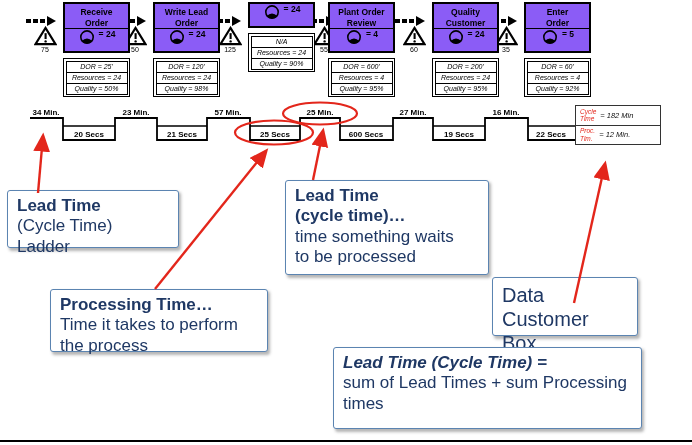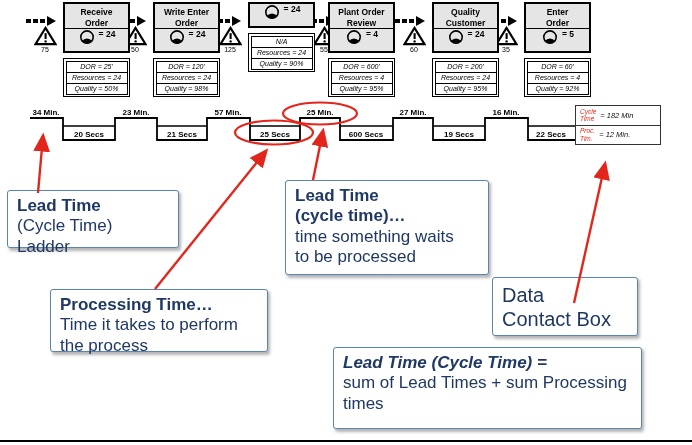--- a/index.html
+++ b/index.html
@@ -1,21 +1,21 @@
 <!DOCTYPE html>
 <html><head>
 <meta charset="utf-8">
 <style>
   html,body{margin:0;padding:0;background:#fff;}
   .stage{position:relative;width:692px;height:445px;background:#fff;overflow:hidden;
          font-family:"Liberation Sans",sans-serif;color:#000;}
 
   
   .pgroup{position:absolute;top:2px;width:67px;}
-  .pbox{border:2.8px solid #000;background:#e5e5e5;box-sizing:border-box;}
+  .pbox{border:2.8px solid #000;background:#8b5cf6;box-sizing:border-box;}
   .ptitle{border-bottom:1.6px solid #000;font-size:8.5px;font-weight:bold;text-align:center;
           padding:3px 1px 2px;line-height:1.25;height:25px;box-sizing:border-box;}
   .picon-row{display:flex;align-items:flex-start;justify-content:center;gap:3px;height:22px;
              font-size:8.5px;font-weight:bold;}
   .op-icon{width:18px;height:17px;display:block;}
   .dbox{margin-top:5px;border:1.6px solid #000;padding:1.5px;background:#fff;box-sizing:border-box;}
   .dbox-inner{border:1px solid #000;}
   .drow{font-size:7px;font-style:italic;text-align:center;padding:1.5px 0;border-bottom:1px solid #000;}
   .drow:last-child{border-bottom:none;}
 
@@ -179,21 +179,21 @@
       <div class="drow">DOR = 25'</div>
       <div class="drow">Resources = 24</div>
       <div class="drow">Quality = 50%</div>
     </div>
       </div>
   </div>
 
   <div class="pgroup" style="left:153px">
     <div class="pbox">
       <div class="ptitle">
-        <div>Write Enter</div>
+        <div>Write Lead</div>
         <div>Order</div>
       </div>
       <div class="picon-row">
         <svg class="op-icon" viewBox="0 0 22 20">
             <circle cx="11" cy="9.5" r="7.6" fill="none" stroke="#000" stroke-width="1.9"></circle>
             <path d="M4.2 14.5 Q11 7.8 17.8 14.5 Q11 20 4.2 14.5 Z" fill="#000"></path>
           </svg>
         <span>= 24</span>
       </div>
     </div>
@@ -343,21 +343,21 @@
   </div>
 
   <div class="callout" id="co-proc">
     <div class="b">Processing Time…</div>
     <div>Time it takes to perform</div>
     <div>the process</div>
   </div>
 
   <div class="callout" id="co-data">
     <div>Data</div>
-    <div>Contact Box</div>
+    <div>Customer Box</div>
   </div>
 
   <div class="callout" id="co-formula">
     <div class="bi">Lead Time (Cycle Time) =</div>
     <div>sum of Lead Times + sum Processing</div>
     <div>times</div>
   </div>
 
   <svg class="overlay" width="692" height="445" viewBox="0 0 692 445">
     <defs>

